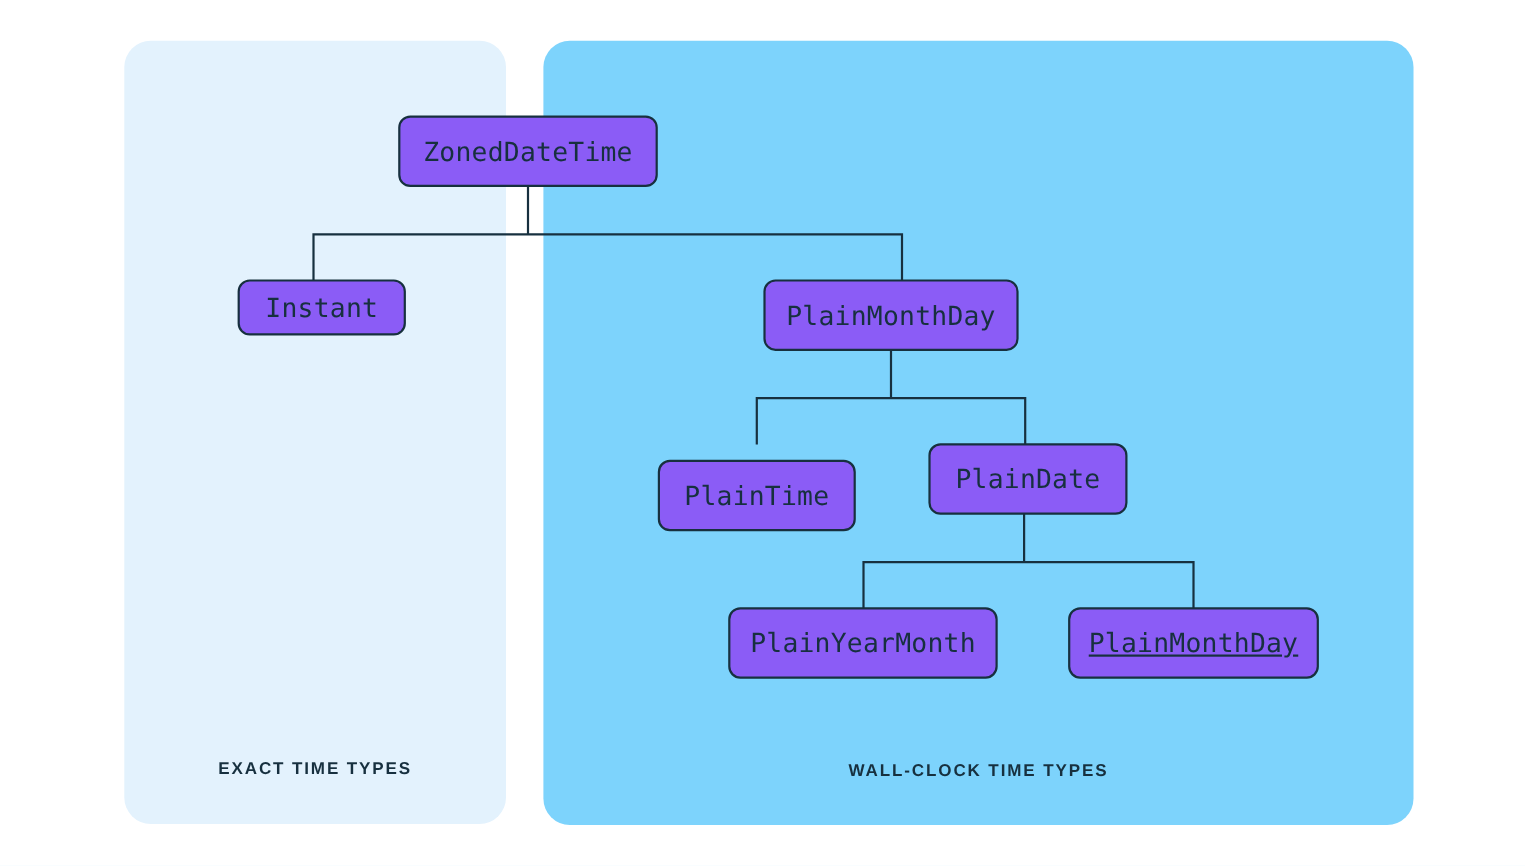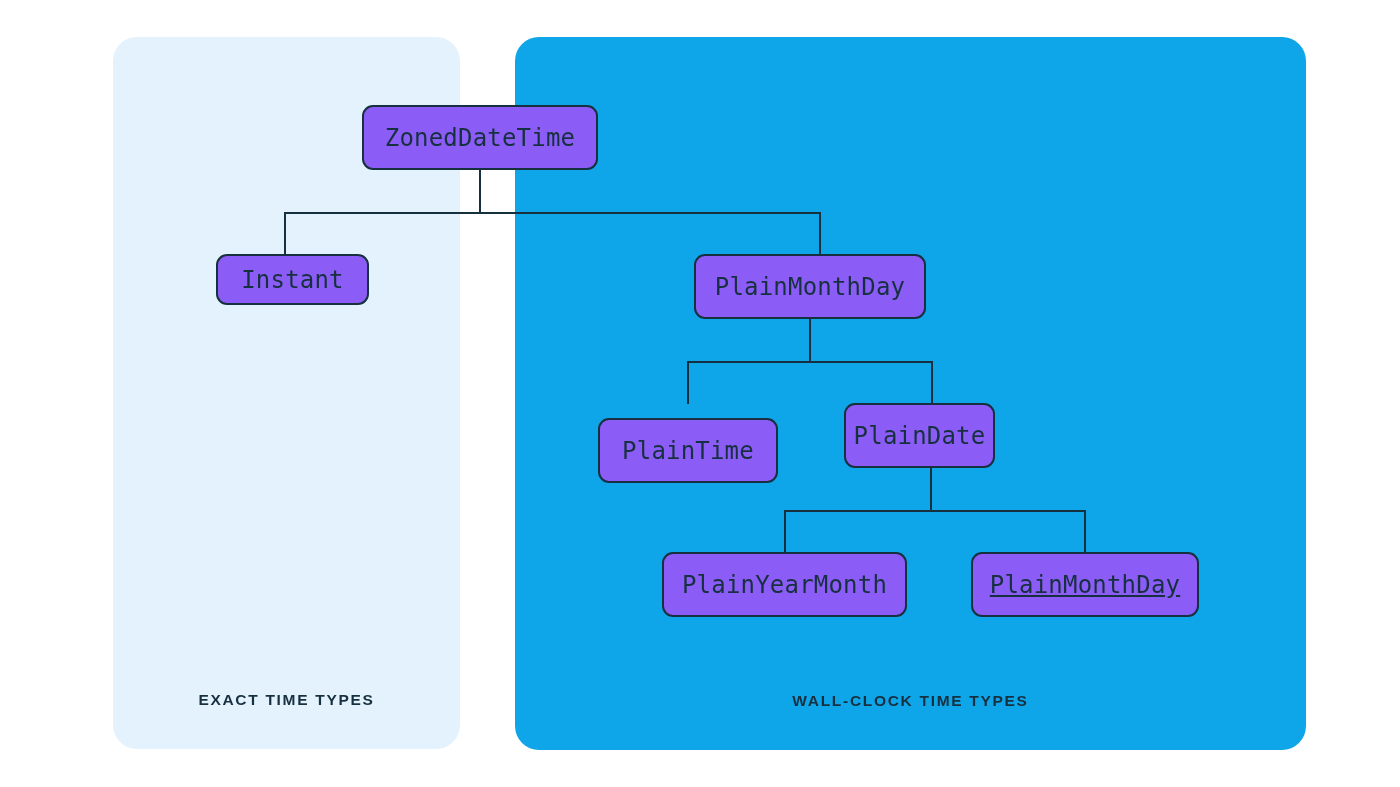--- a/index.html
+++ b/index.html
@@ -25,25 +25,25 @@
     border-radius: 24px;
   }
   #panel-exact {
     left: 113px;
     top: 37px;
     width: 347px;
     height: 712px;
     background: #e3f2fd;
   }
   #panel-wall {
-    left: 515px;
+    left: 494px;
     top: 37px;
     width: 791px;
     height: 713px;
-    background: #0ea5e9;
+    background: #7dd3fc;
   }
 
   .panel-caption {
     position: absolute;
     width: 100%;
     text-align: center;
     bottom: 40px;
     font-family: "Liberation Sans", sans-serif;
     font-size: 15.5px;
     font-weight: bold;
@@ -81,21 +81,21 @@
     font-size: 24px;
     color: #17303f;
     letter-spacing: 0.2px;
     white-space: nowrap;
   }
 
   #node-zoneddatetime { left: 362px; top: 105px; width: 236px; height: 65px; }
   #node-instant       { left: 216px; top: 254px; width: 153px; height: 51px; }
   #node-plaindatetime { left: 694px; top: 254px; width: 232px; height: 65px; }
   #node-plaintime     { left: 598px; top: 403px; width: 180px; height: 65px; margin-top: 15px; }
-  #node-plaindate     { left: 844px; top: 403px; width: 151px; height: 65px; }
+  #node-plaindate     { left: 844px; top: 403px; width: 181px; height: 65px; }
   #node-plainyearmonth{ left: 662px; top: 552px; width: 245px; height: 65px; }
   #node-plainmonthday { left: 971px; top: 552px; width: 228px; height: 65px; text-decoration: underline; }
 </style>
 </head>
 <body>
 
 <div id="stage">
 
   <div class="panel" id="panel-exact">
     <div class="panel-caption">EXACT TIME TYPES</div>

